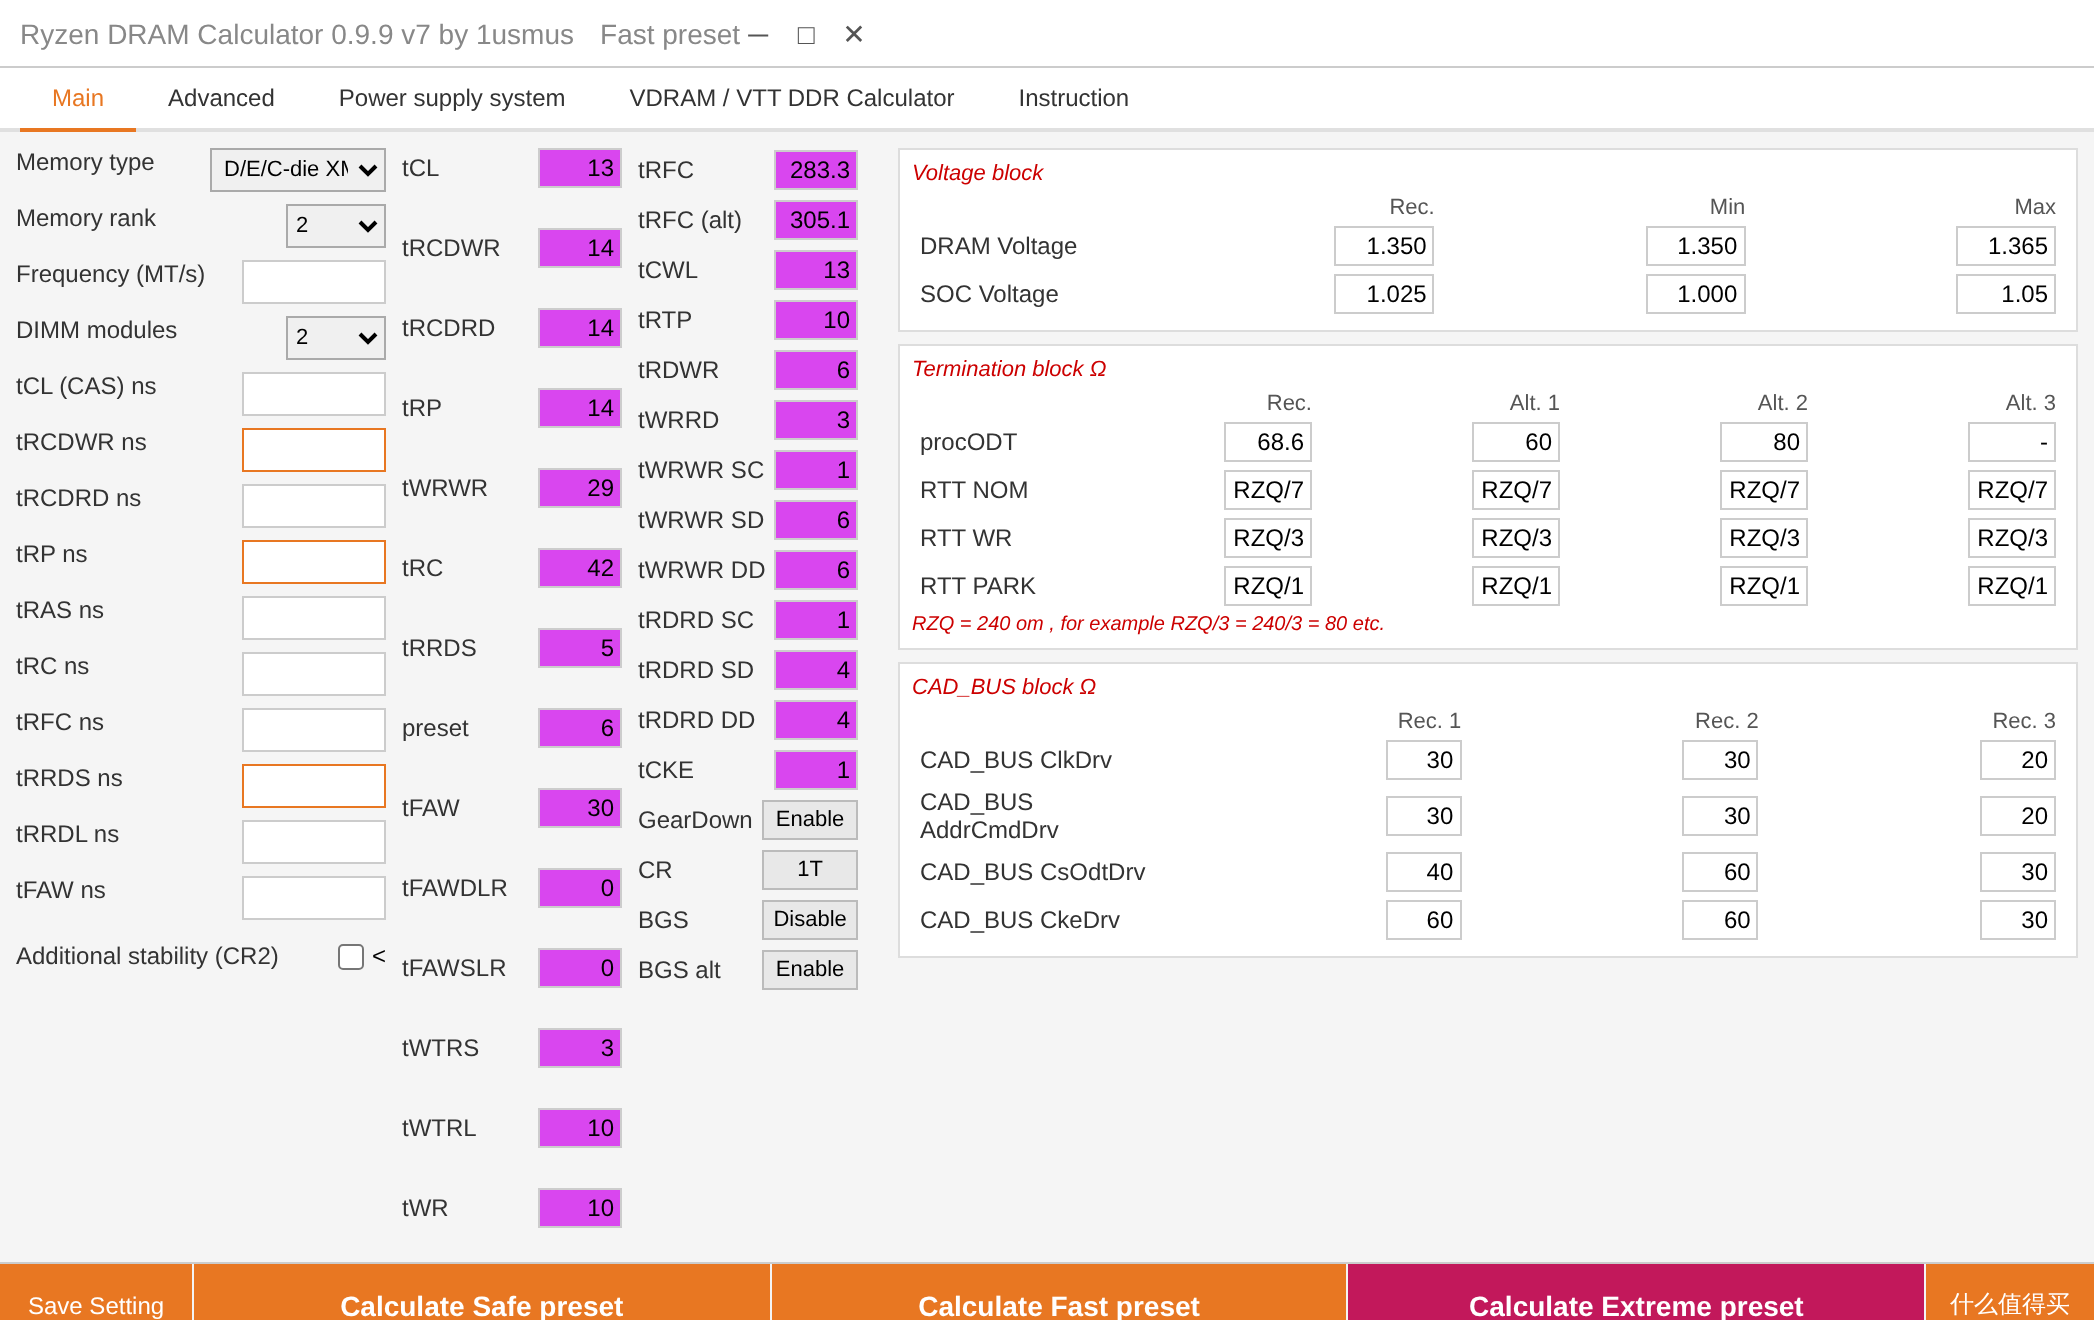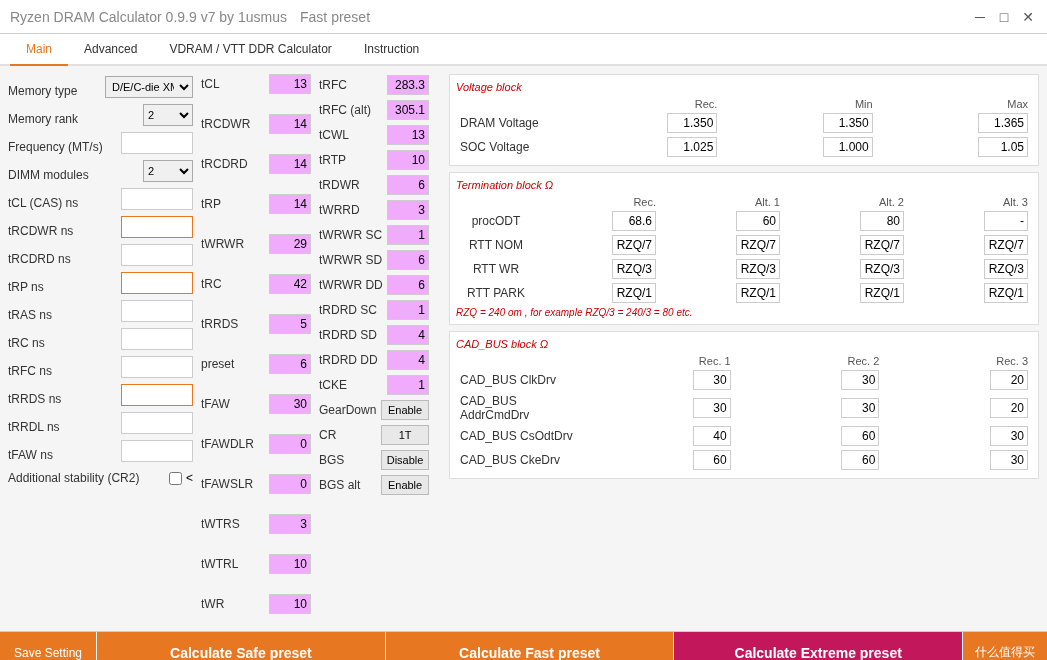--- a/index.html
+++ b/index.html
@@ -2,21 +2,21 @@
 <html><head>
   <meta charset="utf-8">
   <style>
     * { box-sizing: border-box; margin: 0; padding: 0; font-family: 'Segoe UI', Arial, sans-serif; font-size: 12px; }
     body { background: #f0f0f0; width: 1047px; height: 660px; overflow: hidden; }
     
     .title-bar {
       background: #fff;
       padding: 6px 10px;
       display: flex;
-      justify-content: space-between;
+      justify-content: flex-start;
       align-items: center;
       border-bottom: 1px solid #ccc;
     }
     .title-text { font-size: 18px; font-weight: 400; color: #333; }
     .title-text span { color: #888; font-size: 14px; }
     .window-controls { display: flex; gap: 6px; }
     .win-btn { width: 18px; height: 18px; border: none; background: none; cursor: pointer; font-size: 14px; color: #555; display: flex; align-items: center; justify-content: center; }
     
     .tab-bar {
       background: #fff;
@@ -43,21 +43,21 @@
     
     
     .left-panel {
       width: 185px;
       display: flex;
       flex-direction: column;
       gap: 4px;
     }
     .field-row {
       display: flex;
-      align-items: flex-end;
+      align-items: flex-start;
       gap: 0;
       height: 24px;
     }
     .field-label {
       font-size: 12px;
       color: #333;
       flex: 1;
     }
     .field-input {
       width: 72px;
@@ -108,21 +108,21 @@
       display: flex;
       align-items: center;
       justify-content: space-between;
       height: 22px;
     }
     .timing-label { font-size: 12px; color: #333; width: 65px; }
     .timing-input {
       width: 42px;
       height: 20px;
       border: 1px solid #ccc;
-      background: #f0abfc;
+      background: #d946ef;
       text-align: right;
       padding: 0 3px;
       font-size: 12px;
     }
     
     
     .right-timing-col {
       display: flex;
       flex-direction: column;
       gap: 3px;
@@ -197,21 +197,21 @@
       font-size: 11px;
       color: #555;
       text-align: right;
       padding: 1px 4px;
     }
     .term-table td {
       font-size: 12px;
       padding: 2px 4px;
       text-align: right;
     }
-    .term-table .label-cell { text-align: center; color: #333; }
+    .term-table .label-cell { text-align: left; color: #333; }
     .term-input {
       width: 44px;
       height: 20px;
       border: 1px solid #ccc;
       background: #fff;
       text-align: right;
       padding: 0 3px;
       font-size: 12px;
     }
     .rzq-note { font-size: 10px; color: #c00; font-style: italic; margin-top: 2px; }
@@ -315,20 +315,21 @@
   <div class="window-controls">
     <button class="win-btn">─</button>
     <button class="win-btn">□</button>
     <button class="win-btn">✕</button>
   </div>
 </div>
 
 <div class="tab-bar">
   <div class="tab active">Main</div>
   <div class="tab">Advanced</div>
+  <div class="tab">Power supply system</div>
   <div class="tab">VDRAM / VTT DDR Calculator</div>
   <div class="tab">Instruction</div>
 </div>
 
 <div class="main-content">
 
   <div class="left-panel">
     <div class="field-row">
       <span class="field-label">Memory type</span>
       <select class="field-select">

